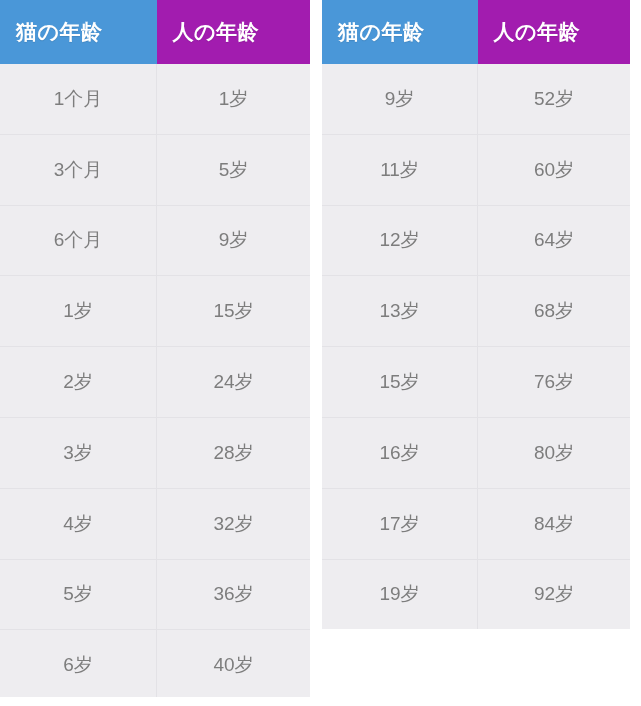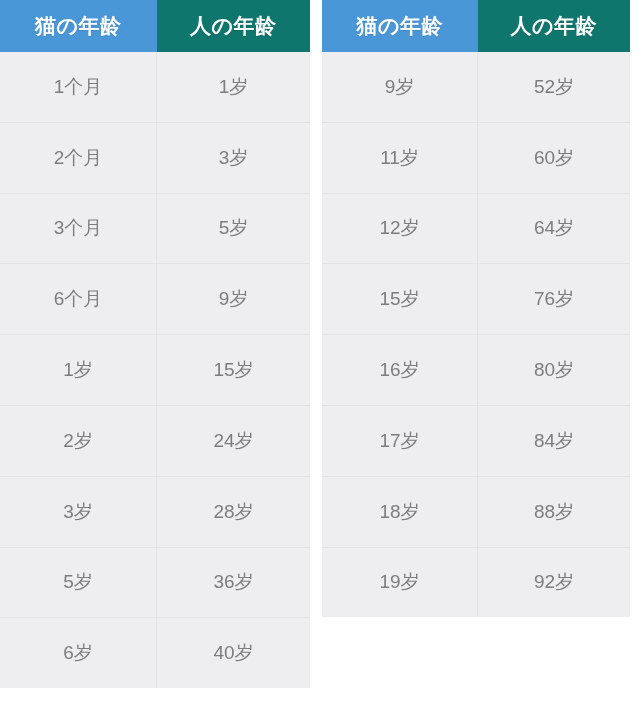--- a/index.html
+++ b/index.html
@@ -49,31 +49,31 @@
   table.age-table {
     border-collapse: collapse;
     width: 100%;
     table-layout: fixed;
   }
   table.age-table th {
     height: 32px;
     font-size: 21px;
     font-weight: bold;
     color: #ffffff;
-    text-align: center;
+    text-align: left;
     vertical-align: middle;
     letter-spacing: 0.5px;
-    padding: 10px;
+    padding: 16px;
     text-shadow: 0 1px 1px rgba(0,0,0,0.10);
   }
   th.cat-head {
     background: #4a97d8;
   }
   th.human-head {
-    background: #0f766e;
+    background: #a21caf;
   }
   table.age-table td {
     height: 53.8px;
     font-size: 19px;
     color: #7d7d7d;
     text-align: center;
     vertical-align: middle;
     background: #eeedf0;
     border-bottom: 1px solid #e3e2e6;
     border-right: 1px solid #e3e2e6;
@@ -105,42 +105,42 @@
           <th class="cat-head">猫の年龄</th>
           <th class="human-head">人の年龄</th>
         </tr>
       </thead>
       <tbody>
         <tr>
           <td>1个月</td>
           <td class="last-col">1岁</td>
         </tr>
         <tr>
-          <td>2个月</td>
-          <td class="last-col">3岁</td>
-        </tr>
-        <tr>
           <td>3个月</td>
           <td class="last-col">5岁</td>
         </tr>
         <tr>
           <td>6个月</td>
           <td class="last-col">9岁</td>
         </tr>
         <tr>
           <td>1岁</td>
           <td class="last-col">15岁</td>
         </tr>
         <tr>
           <td>2岁</td>
           <td class="last-col">24岁</td>
         </tr>
         <tr>
           <td>3岁</td>
           <td class="last-col">28岁</td>
+        </tr>
+        <tr>
+          <td>4岁</td>
+          <td class="last-col">32岁</td>
         </tr>
         <tr>
           <td>5岁</td>
           <td class="last-col">36岁</td>
         </tr>
         <tr>
           <td>6岁</td>
           <td class="last-col">40岁</td>
         </tr>
       </tbody>
@@ -168,34 +168,34 @@
         </tr>
         <tr>
           <td>11岁</td>
           <td class="last-col">60岁</td>
         </tr>
         <tr>
           <td>12岁</td>
           <td class="last-col">64岁</td>
         </tr>
         <tr>
+          <td>13岁</td>
+          <td class="last-col">68岁</td>
+        </tr>
+        <tr>
           <td>15岁</td>
           <td class="last-col">76岁</td>
         </tr>
         <tr>
           <td>16岁</td>
           <td class="last-col">80岁</td>
         </tr>
         <tr>
           <td>17岁</td>
           <td class="last-col">84岁</td>
-        </tr>
-        <tr>
-          <td>18岁</td>
-          <td class="last-col">88岁</td>
         </tr>
         <tr>
           <td>19岁</td>
           <td class="last-col">92岁</td>
         </tr>
       </tbody>
     </table>
   </div>
 
   <div class="right-margin"></div>

